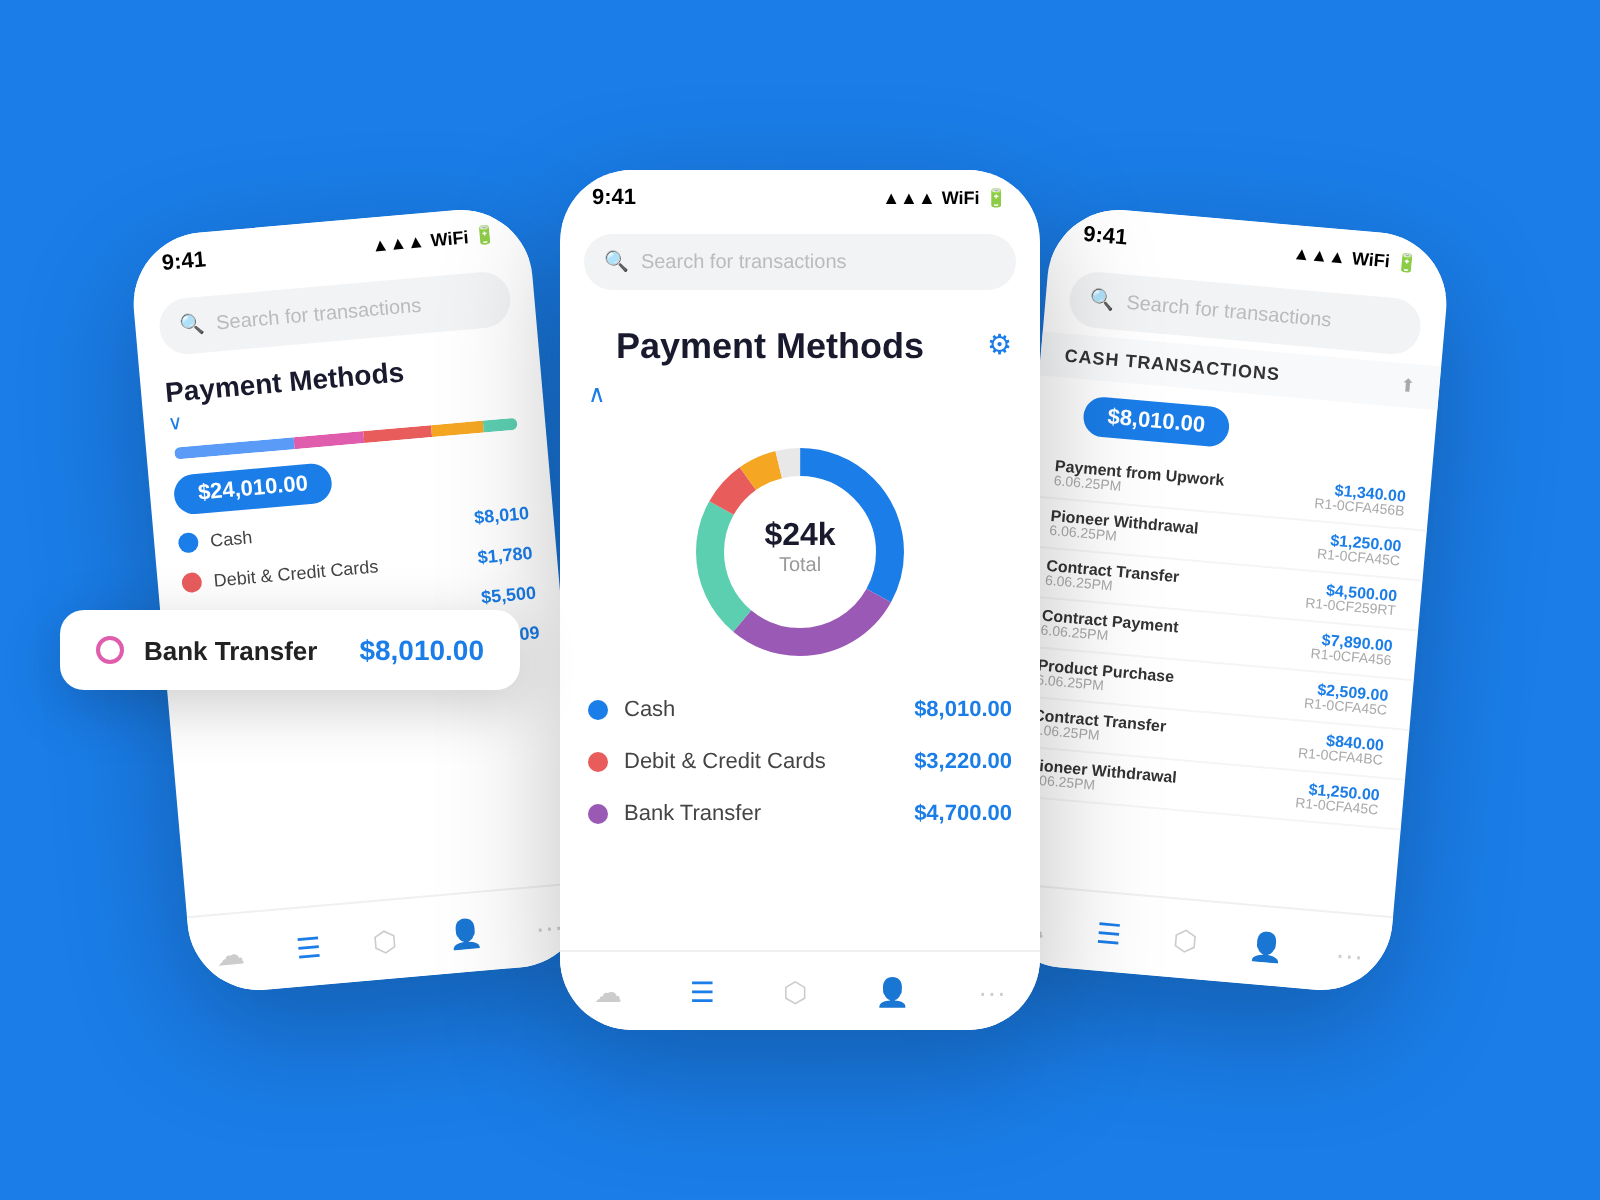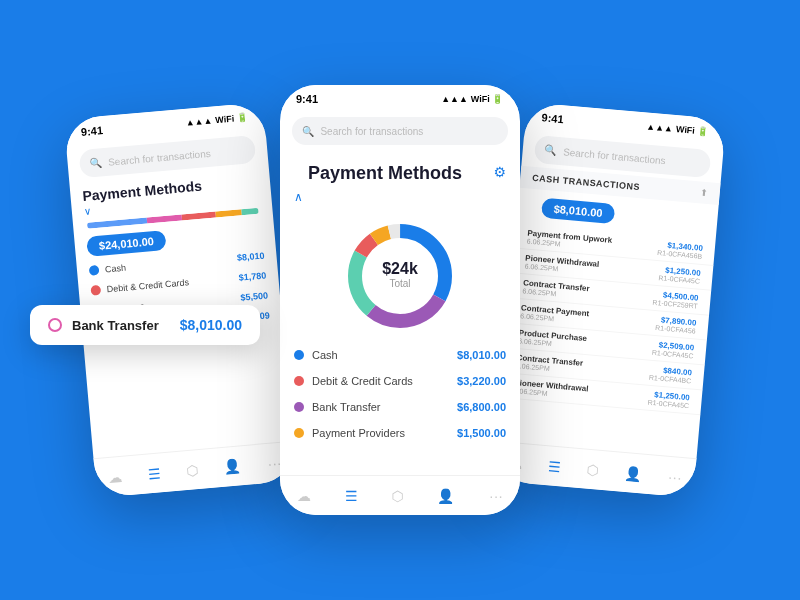--- a/index.html
+++ b/index.html
@@ -367,26 +367,21 @@
     <span class="pay-amount">$8,010.00</span>
   </div>
   <div class="pay-item">
     <div class="pay-dot" style="background:#e85c5c;"></div>
     <span class="pay-label">Debit &amp; Credit Cards</span>
     <span class="pay-amount">$3,220.00</span>
   </div>
   <div class="pay-item">
     <div class="pay-dot" style="background:#9b59b6;"></div>
     <span class="pay-label">Bank Transfer</span>
-    <span class="pay-amount">$6,800.00</span>
-  </div>
-  <div class="pay-item">
-    <div class="pay-dot" style="background:#f5a623;"></div>
-    <span class="pay-label">Payment Providers</span>
-    <span class="pay-amount">$1,500.00</span>
+    <span class="pay-amount">$4,700.00</span>
   </div>
 
   <div class="bottom-nav">
     <span class="nav-icon">☁</span>
     <span class="nav-icon active">☰</span>
     <span class="nav-icon">⬡</span>
     <span class="nav-icon">👤</span>
     <span class="nav-icon">···</span>
   </div>
 </div>

